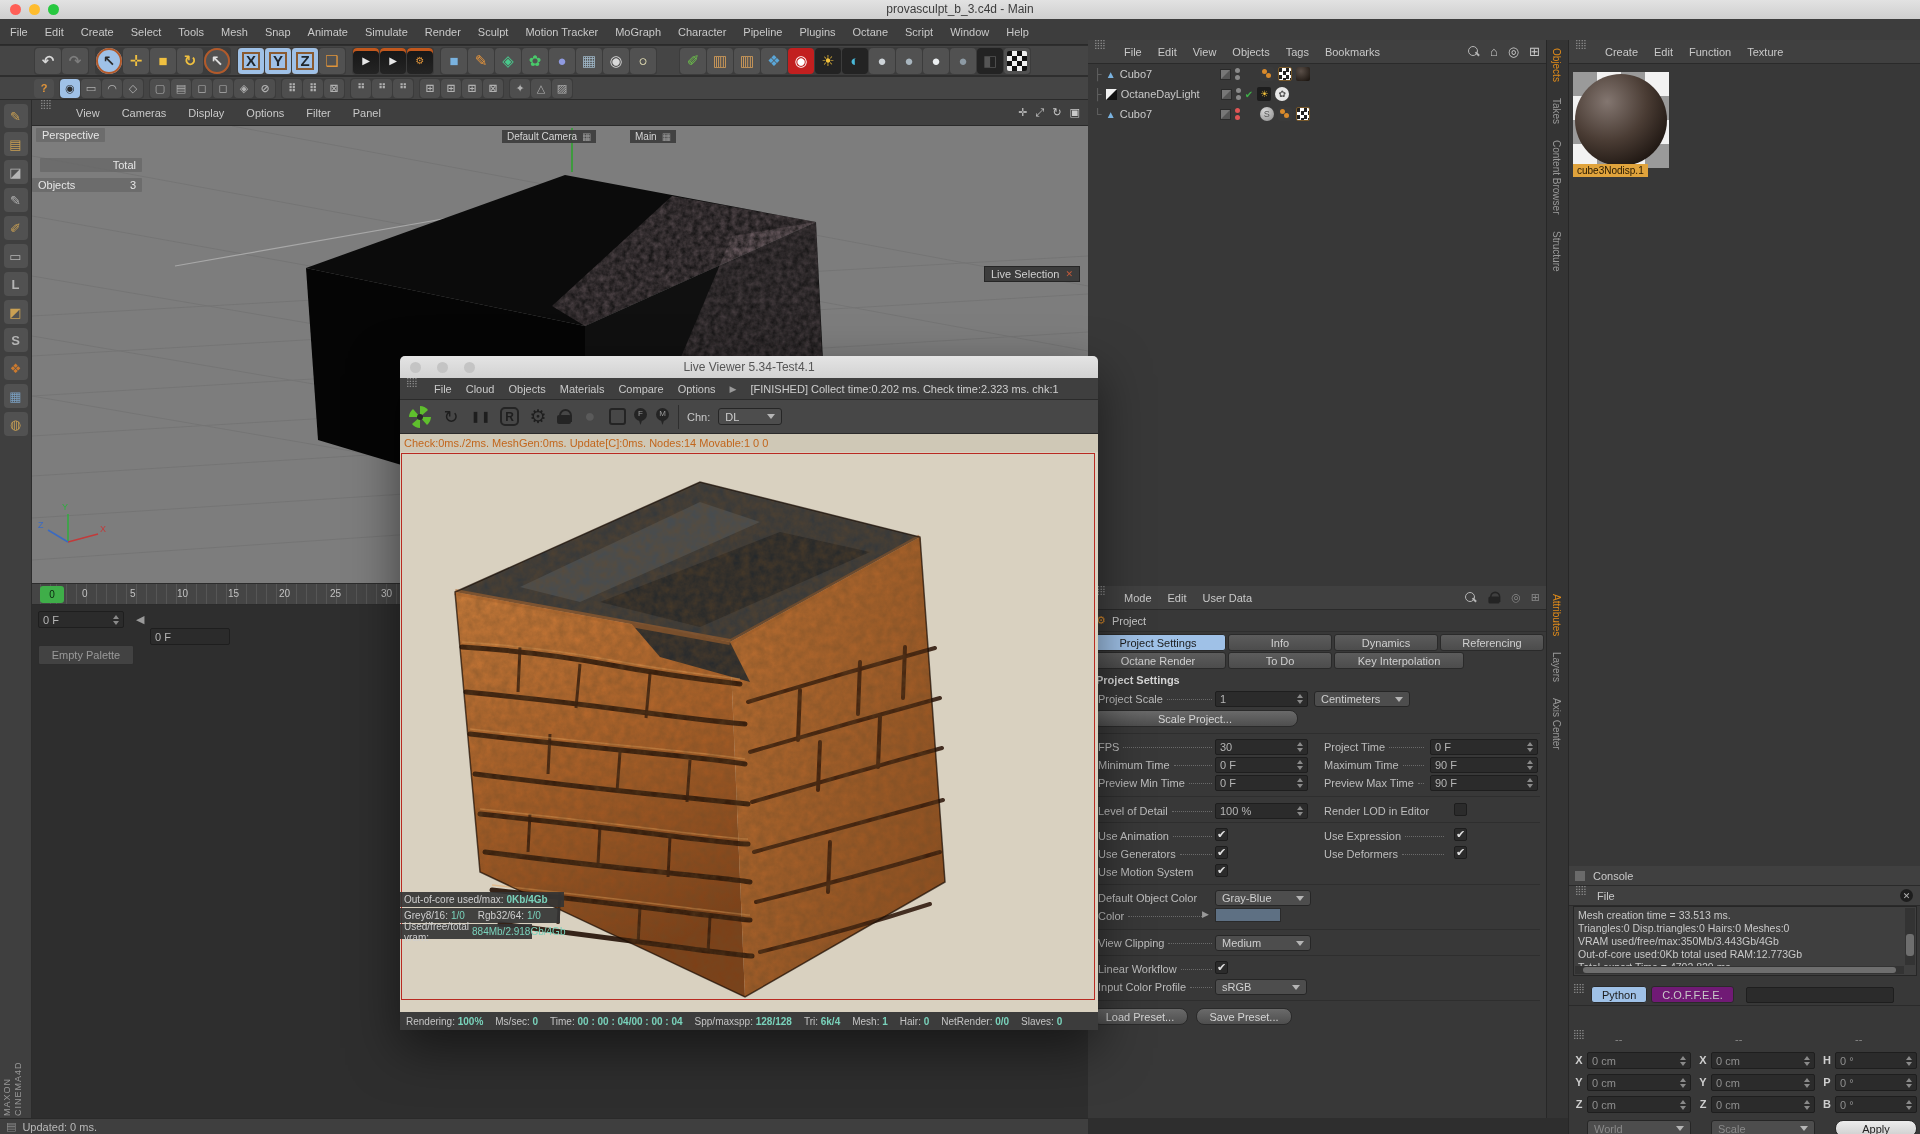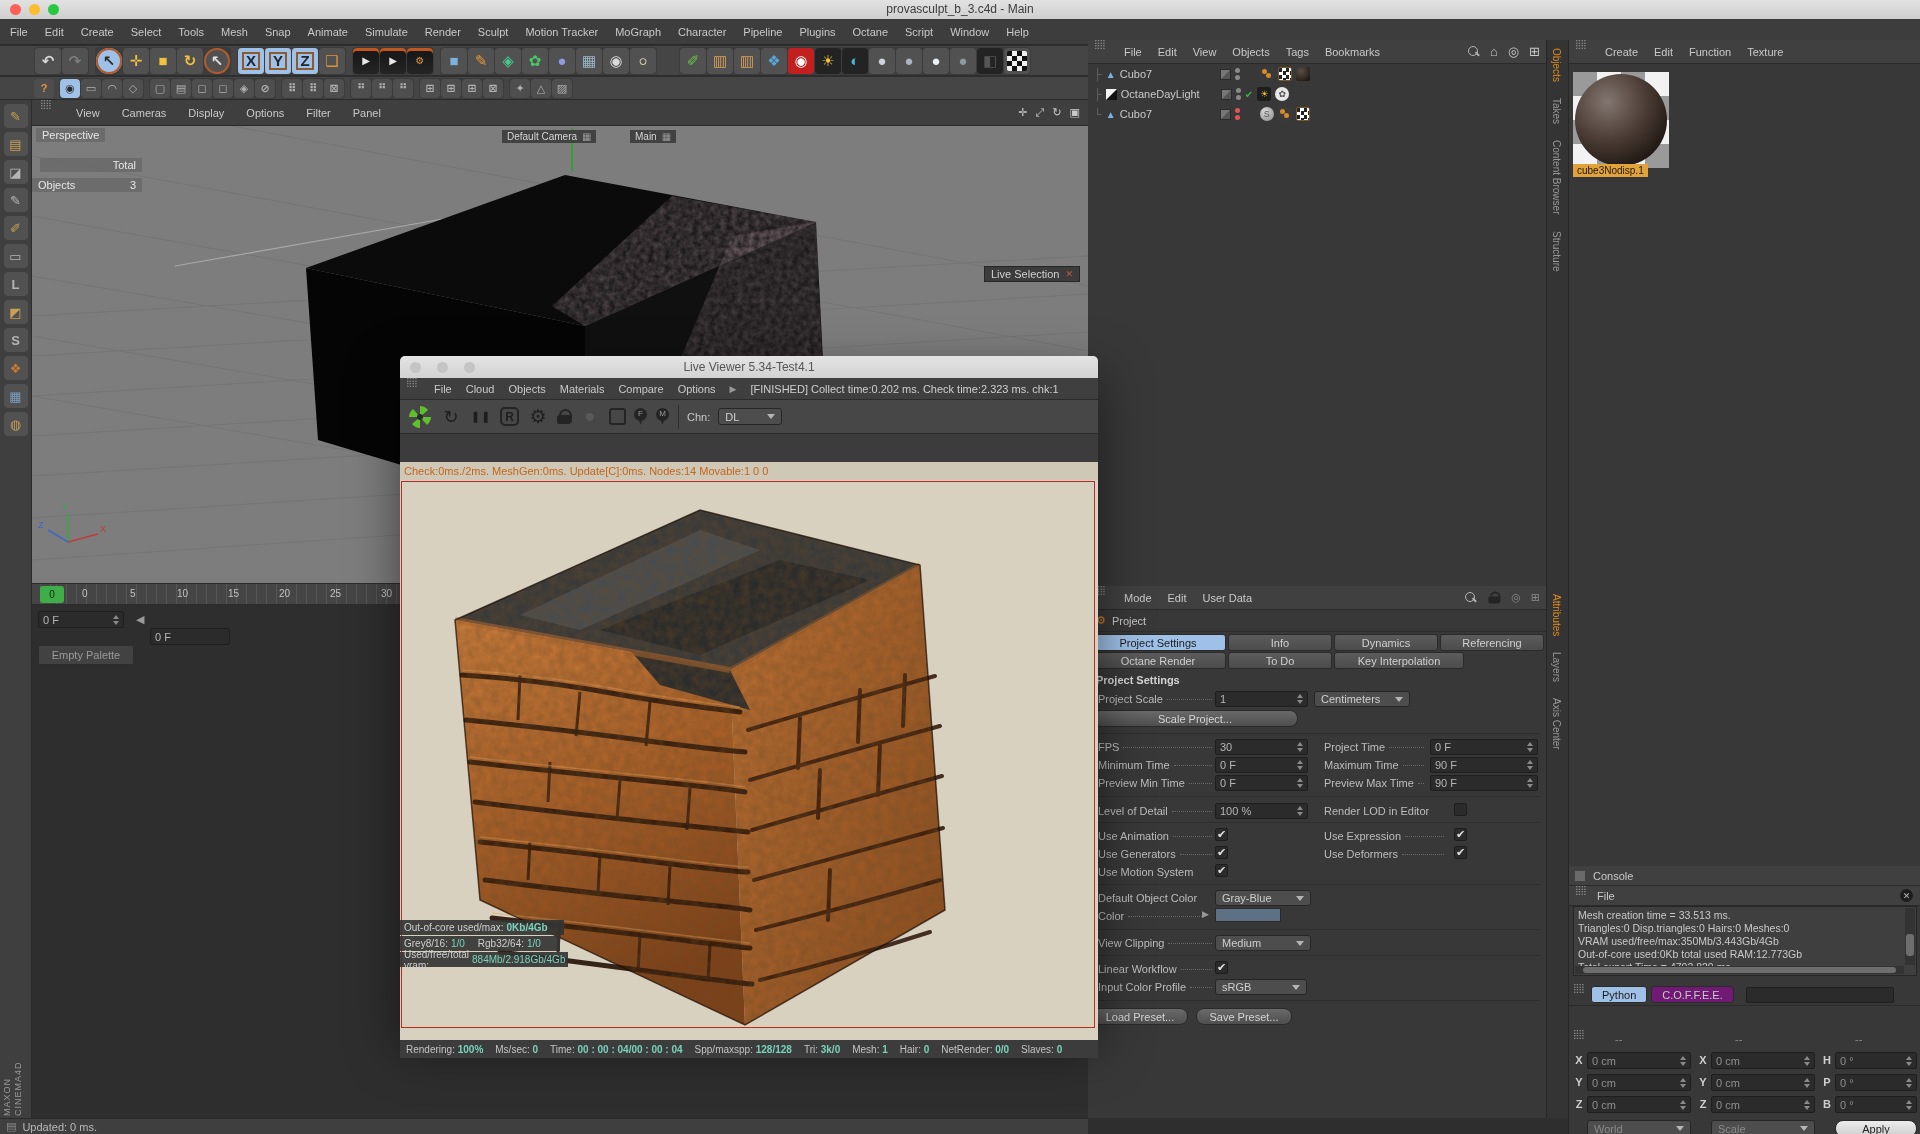--- a/index.html
+++ b/index.html
@@ -120,21 +120,21 @@
 
 #lv { left:400px; top:356px; width:698px; height:674px; border-radius:5px 5px 0 0;
   box-shadow:0 18px 50px rgba(0,0,0,.5); background:#3c3c3c; }
 #lv-title { height:22px; background:linear-gradient(#e4e4e4,#d2d2d2); border-radius:5px 5px 0 0; position:relative;
   display:flex; align-items:center; }
 #lv-title .title { position:absolute; left:0; right:0; text-align:center; color:#555; font-size:12px; }
 #lv-title .tl { width:11px; height:11px; background:#c4c4c4; }
 #lv-menu { height:22px; background:#3f3f3f; border-bottom:1px solid #2b2b2b; display:flex; align-items:center; gap:14px; padding-left:6px; font-size:11px; }
 #lv-tools { height:34px; background:#474747; border-bottom:1px solid #2b2b2b; display:flex; align-items:center; gap:8px; padding-left:8px; }
 #lv-tools .ico { width:22px; height:22px; display:flex; align-items:center; justify-content:center; font-size:16px; color:#1e1e1e; }
-#lv-status { height:18px; background:#cfc8b6; color:#c2661c; font-size:11px; display:flex; align-items:center; padding-left:4px;margin-top:28px; }
+#lv-status { height:18px; background:#cfc8b6; color:#c2661c; font-size:11px; display:flex; align-items:center; padding-left:4px; }
 #lv-render { position:relative; height:560px; background:#d9d1c0; overflow:hidden; }
 #lv-red { position:absolute; left:1px; top:1px; width:694px; height:547px; border:1px solid #b92a21; }
 .ovl { position:absolute; background:rgba(52,52,52,.92); color:#cfcfcf; font-size:10px; height:15px; display:flex; align-items:center; padding:0 4px; gap:3px; }
 .teal { color:#79d2bb; }
 #lv-stats { height:18px; background:#3c3c3c; display:flex; align-items:center; gap:12px; padding-left:6px; font-size:10px; color:#c4c4c4; }
 #lv-stats b { font-weight:bold; color:#79d2bb; }
 
 .pin { width:14px; height:17px; position:relative; }
 .pin::before { content:""; position:absolute; left:0; top:0; width:13px; height:13px; border-radius:50%; background:#242424; }
 .pin::after { content:""; position:absolute; left:4.5px; top:11px; width:4px; height:6px; background:#242424; clip-path:polygon(0 0,100% 0,50% 100%); }
@@ -1024,30 +1024,30 @@
     <div class="ovl" style="left:0;top:440px;width:164px">
       <span>Out-of-core used/max:</span>
         <b class="teal" style="font-weight:bold">0Kb/4Gb</b>
     </div>
     <div class="ovl" style="left:0;top:456px;width:160px">
       <span>Grey8/16:</span>
         <b class="teal" style="font-weight:normal">1/0</b>
       <span style="margin-left:10px">Rgb32/64:</span>
         <b class="teal" style="font-weight:normal">1/0</b>
     </div>
-    <div class="ovl" style="left:0;top:472px;width:168px">
+    <div class="ovl" style="left:0;top:472px;width:132px">
       <span>Used/free/total vram:</span>
         <b class="teal" style="font-weight:normal">884Mb/2.918Gb/4Gb</b>
     </div>
   </div>
 
   <div id="lv-stats">
     <span><span>Rendering:</span> <b>100%</b></span>
     <span><span>Ms/sec:</span> <b>0</b></span>
     <span><span>Time:</span> <b>00 : 00 : 04/00 : 00 : 04</b></span>
     <span><span>Spp/maxspp:</span> <b>128/128</b></span>
-    <span><span>Tri:</span> <b>3k/0</b></span>
+    <span><span>Tri:</span> <b>6k/4</b></span>
     <span><span>Mesh:</span> <b>1</b></span>
     <span><span>Hair:</span> <b>0</b></span>
     <span><span>NetRender:</span> <b>0/0</b></span>
     <span><span>Slaves:</span> <b>0</b></span>
   </div>
 </div>
 
 </body></html>

